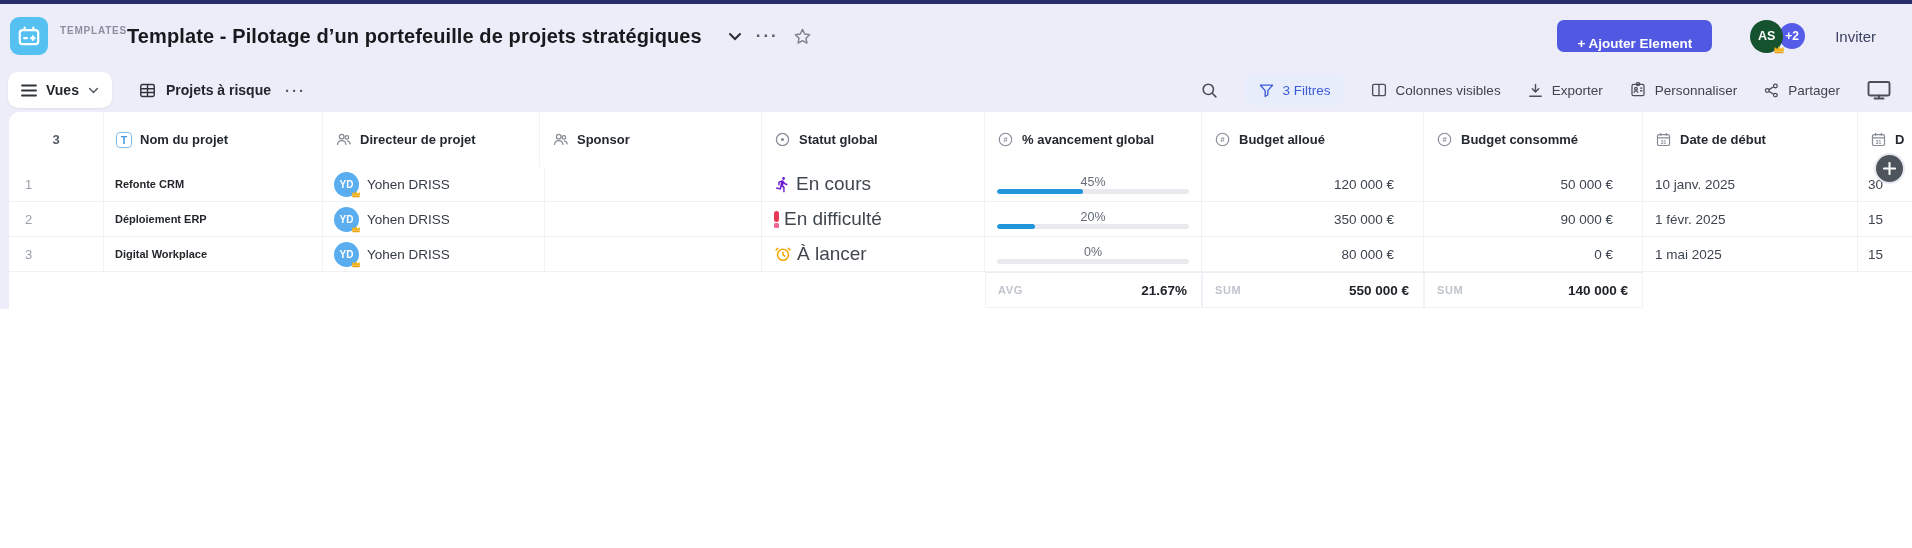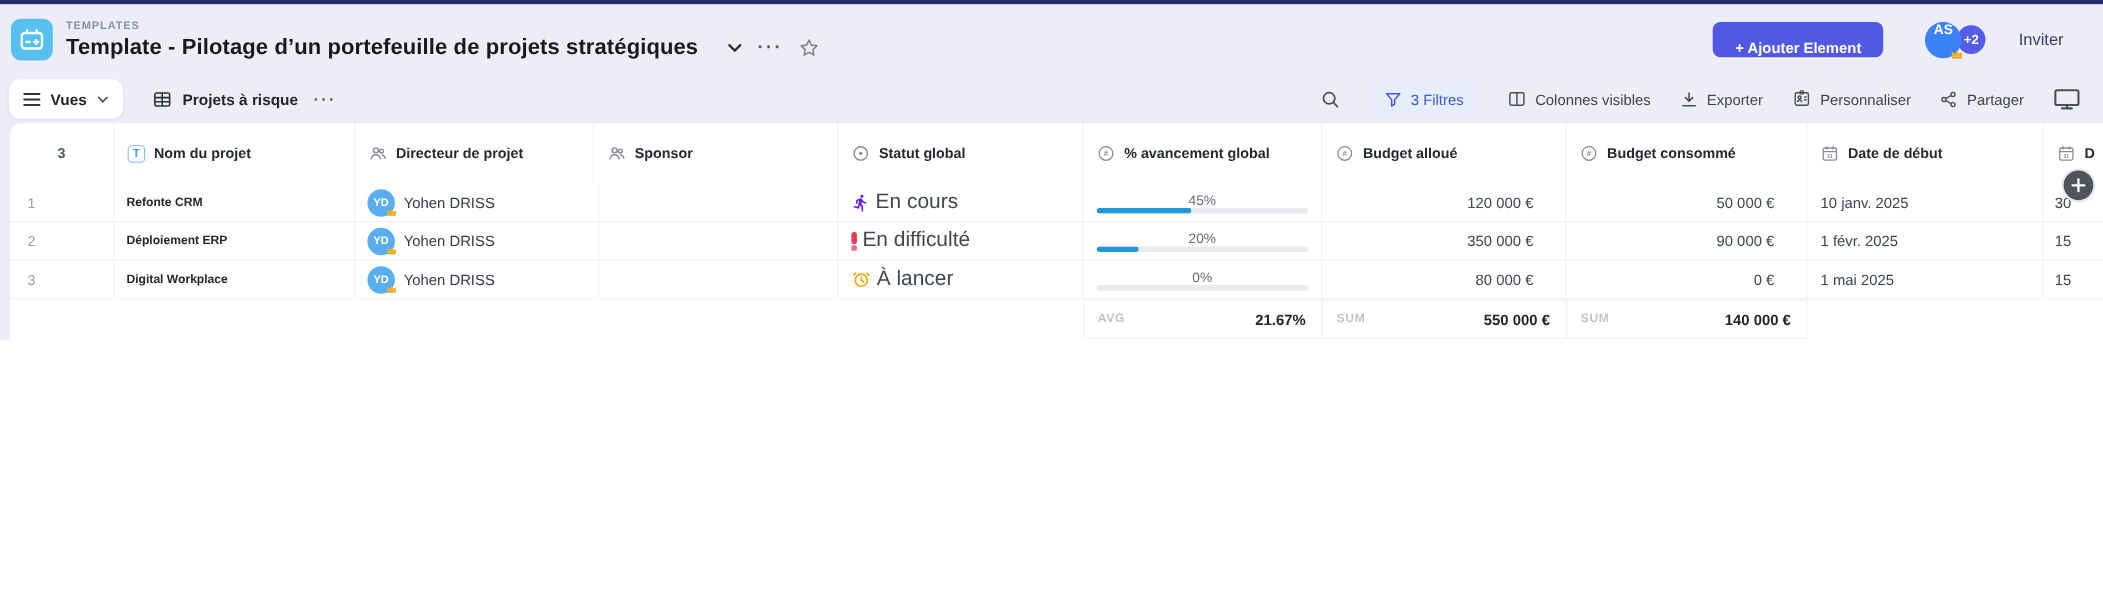--- a/index.html
+++ b/index.html
@@ -8,31 +8,31 @@
 
   
   .navy-strip { position:absolute; top:0; left:0; width:100%; height:4px; background:#272c6b; }
 
   
   .lavender { position:absolute; top:4px; left:0; width:100%; height:118px; background:#edecf9; }
 
   
   .topbar { position:absolute; top:4px; left:0; width:100%; height:64px; display:flex; align-items:center; padding:0 36px 0 10px; }
   .app-icon { width:38px; height:38px; border-radius:9px; background:#55c1f0; display:flex; align-items:center; justify-content:center; flex:0 0 auto; }
-  .title-block { margin-left:12px; display:flex; flex-direction:column; justify-content:center; }
+  .title-block { margin-left:12px; display:flex; flex-direction:row; justify-content:center; }
   .category-label { font-size:10px; font-weight:700; letter-spacing:.8px; color:#8b90a0; margin-bottom:3px; }
   .title-row { display:flex; align-items:center; gap:14px; }
   .page-title { font-size:20px; font-weight:700; color:#17191c; letter-spacing:.1px; }
   .title-chevron { margin-left:12px; display:flex; }
   .title-dots { font-size:17px; font-weight:700; color:#565b63; letter-spacing:2px; cursor:pointer; }
   .star-btn { display:flex; cursor:pointer; }
   .topbar-right { margin-left:auto; display:flex; align-items:center; }
   .add-btn { background:#5159e2; color:#fff; font-size:13.5px; font-weight:700; border:none; border-radius:7px; height:28px; padding:16px 20px; cursor:pointer; font-family:"Liberation Sans",sans-serif; }
   .avatars { display:flex; align-items:center; margin-left:38px; }
-  .avatar-as { width:33px; height:33px; border-radius:50%; background:#3b82f6; color:#fff; font-size:12.5px; font-weight:700; display:flex; align-items:flex-start; justify-content:center; position:relative; z-index:2; }
+  .avatar-as { width:33px; height:33px; border-radius:50%; background:#14532d; color:#fff; font-size:12.5px; font-weight:700; display:flex; align-items:center; justify-content:center; position:relative; z-index:2; }
   .avatar-as .crown { position:absolute; bottom:-4px; right:-2px; }
   .avatar-more { width:30px; height:30px; border-radius:50%; background:#555ce8; color:#fff; font-size:12px; font-weight:700; display:flex; align-items:center; justify-content:center; margin-left:-6px; border:2px solid #edecf9; z-index:1; }
   .invite-label { margin-left:28px; font-size:15px; font-weight:500; color:#3a4161; cursor:pointer; }
 
   
   .toolbar { position:absolute; top:68px; left:0; width:100%; height:44px; display:flex; align-items:center; padding:0 20px 0 8px;justify-content:center; }
   .views-pill { background:#fff; border-radius:10px; height:36px; display:flex; align-items:center; gap:9px; padding:0 13px; box-shadow:0 1px 2px rgba(40,40,90,.07); cursor:pointer; }
   .views-label { font-size:14px; font-weight:700; color:#22262c; }
   .view-tab { display:flex; align-items:center; gap:9px; margin-left:26px; cursor:pointer; }
   .view-tab-label { font-size:14px; font-weight:700; color:#22262c; }

